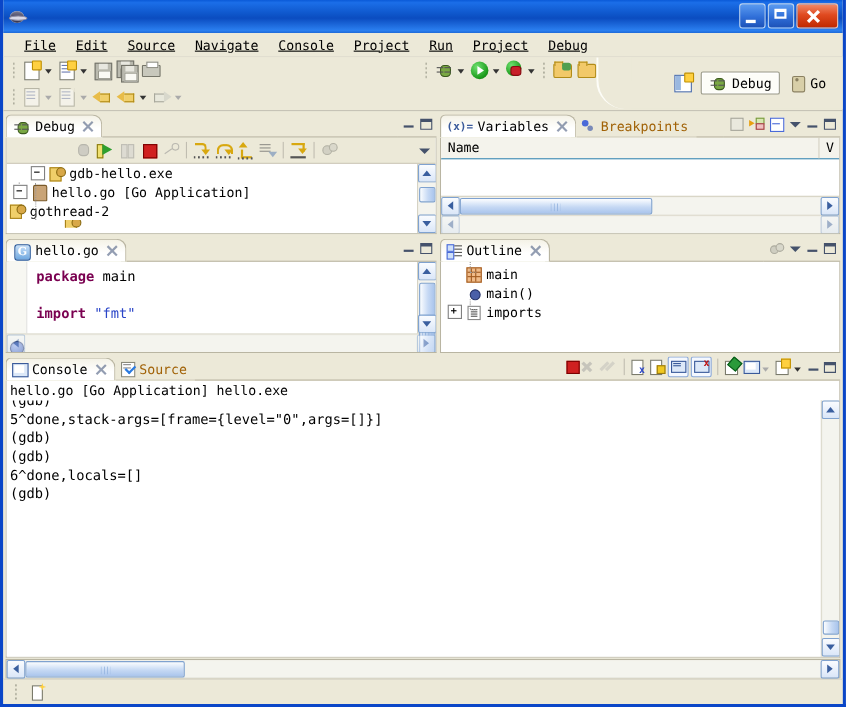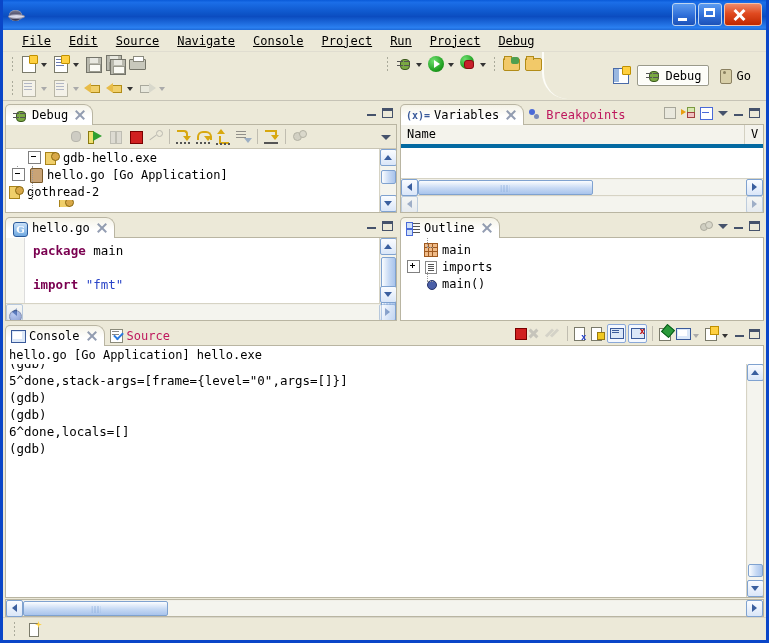--- a/index.html
+++ b/index.html
@@ -146,21 +146,21 @@
   }
   .vtab{
     display:flex;align-items:center;gap:4px;height:20px;padding:0 7px 0 5px;
     font-size:12px;white-space:nowrap;cursor:pointer;
     border-radius:5px 9px 0 0;
   }
   .vtab.active{
     background:linear-gradient(to bottom,#f4f2e6,#ffffff 60%,#ffffff);
     border:1px solid #b9b5a2;border-bottom:none;
   }
-  .vtab.inactive{color:#be185d;}
+  .vtab.inactive{color:#a16207;}
   .vtab .xclose{
     width:10px;height:10px;position:relative;opacity:.65;margin-left:3px;
   }
   .vtab .xclose:before,.vtab .xclose:after{
     content:"";position:absolute;left:4px;top:-1px;width:2px;height:12px;background:#5a6a8a;
   }
   .vtab .xclose:before{transform:rotate(45deg);} .vtab .xclose:after{transform:rotate(-45deg);}
   .vtab-fill{flex:1 1 auto;border-bottom:1px solid #b9b5a2;height:19px;}
   .vtab-ctl{display:flex;align-items:center;gap:3px;padding:0 3px 2px 4px;border-bottom:1px solid #b9b5a2;height:19px;}
   .ctl{width:13px;height:13px;position:relative;cursor:pointer;}
@@ -211,21 +211,21 @@
   .sb-rt:after{content:"";position:absolute;left:5px;top:3.5px;border-top:4px solid transparent;border-bottom:4px solid transparent;border-left:5px solid #3a5f9f;}
   .sb-track{flex:1 1 auto;width:15px;background:#f4f4ee;position:relative;}
   .sb-thumb{position:absolute;left:0;width:15px;background:linear-gradient(to right,#fbfdff,#c6d9f4 55%,#a9c4ec);
     border:1px solid #7fa2d0;border-radius:2px;box-sizing:border-box;cursor:pointer;}
   .hsb{height:16px;flex:0 0 16px;background:#f1f0e9;border-top:1px solid #d6d3c4;display:flex;align-items:center;}
   .hsb .sb-track{flex:1 1 auto;height:15px;width:auto;}
   .hsb .sb-thumb{top:0;height:15px;left:0;background:linear-gradient(to bottom,#fbfdff,#c6d9f4 55%,#a9c4ec);}
   .grip3{position:absolute;left:50%;top:4px;transform:translateX(-50%);width:9px;height:7px;
     background-image:linear-gradient(to right,#8fb0dd 1px,transparent 1px);background-size:3px 7px;opacity:.85;}
   
-  .thead{height:19px;flex:0 0 19px;background:#f4f3ec;border-bottom:4px solid #0369a1;display:flex;align-items:center;font-size:12px;}
+  .thead{height:19px;flex:0 0 19px;background:#f4f3ec;border-bottom:1px solid #0369a1;display:flex;align-items:center;font-size:12px;}
   .th{padding-left:6px;border-right:1px solid #d4d1c2;height:19px;line-height:19px;box-sizing:border-box;}
   
   .editor-body{display:flex;flex:1 1 auto;min-height:0;background:#fff;}
   .ruler{width:18px;flex:0 0 18px;background:#f7f7f2;border-right:1px solid #ddd;position:relative;}
   .bp-dot{position:absolute;left:3px;width:11px;height:11px;border-radius:50%;
     background:radial-gradient(circle at 35% 30%,#8fa8e8,#3a55a8);border:1px solid #25356a;}
   .code{flex:1 1 auto;position:relative;overflow:hidden;background:#fff;padding:4px 0 0 4px;min-width:0;}
   .cline{height:17px;line-height:17px;font-size:12.5px;white-space:pre;padding-left:4px;
     font-family:"DejaVu Sans Mono","Liberation Mono",monospace;}
   .kw{color:#7a0050;font-weight:bold;}
@@ -641,32 +641,32 @@
             </div>
           </div>
           <div class="vbody">
             <div class="tree" style="padding-top:3px">
               <div class="trow2" style="padding-left:22px;position:relative">
                 <div class="tico">
                     <div class="ic-pkg"></div>
                   </div>
                 <span>main</span>
               </div>
+              <div class="trow2" style="padding-left:22px;position:relative">
+                <div class="tico">
+                    <div class="ic-method"></div>
+                  </div>
+                <span>main()</span>
+              </div>
               <div class="trow2" style="padding-left:6px;position:relative">
                 <div class="expander plus"></div>
                 <div class="tico">
                     <div class="ic-imports"></div>
                   </div>
                 <span>imports</span>
-              </div>
-              <div class="trow2" style="padding-left:22px;position:relative">
-                <div class="tico">
-                    <div class="ic-method"></div>
-                  </div>
-                <span>main()</span>
               </div>
               <div class="dash-v" style="left:26px;top:0px;height:9px"></div>
               <div class="dash-h" style="left:26px;top:9px;width:6px"></div>
               <div class="dash-v" style="left:26px;top:34px;height:9px"></div>
               <div class="dash-h" style="left:26px;top:43px;width:6px"></div>
             </div>
           </div>
         </div>
       </div>
     </div>

